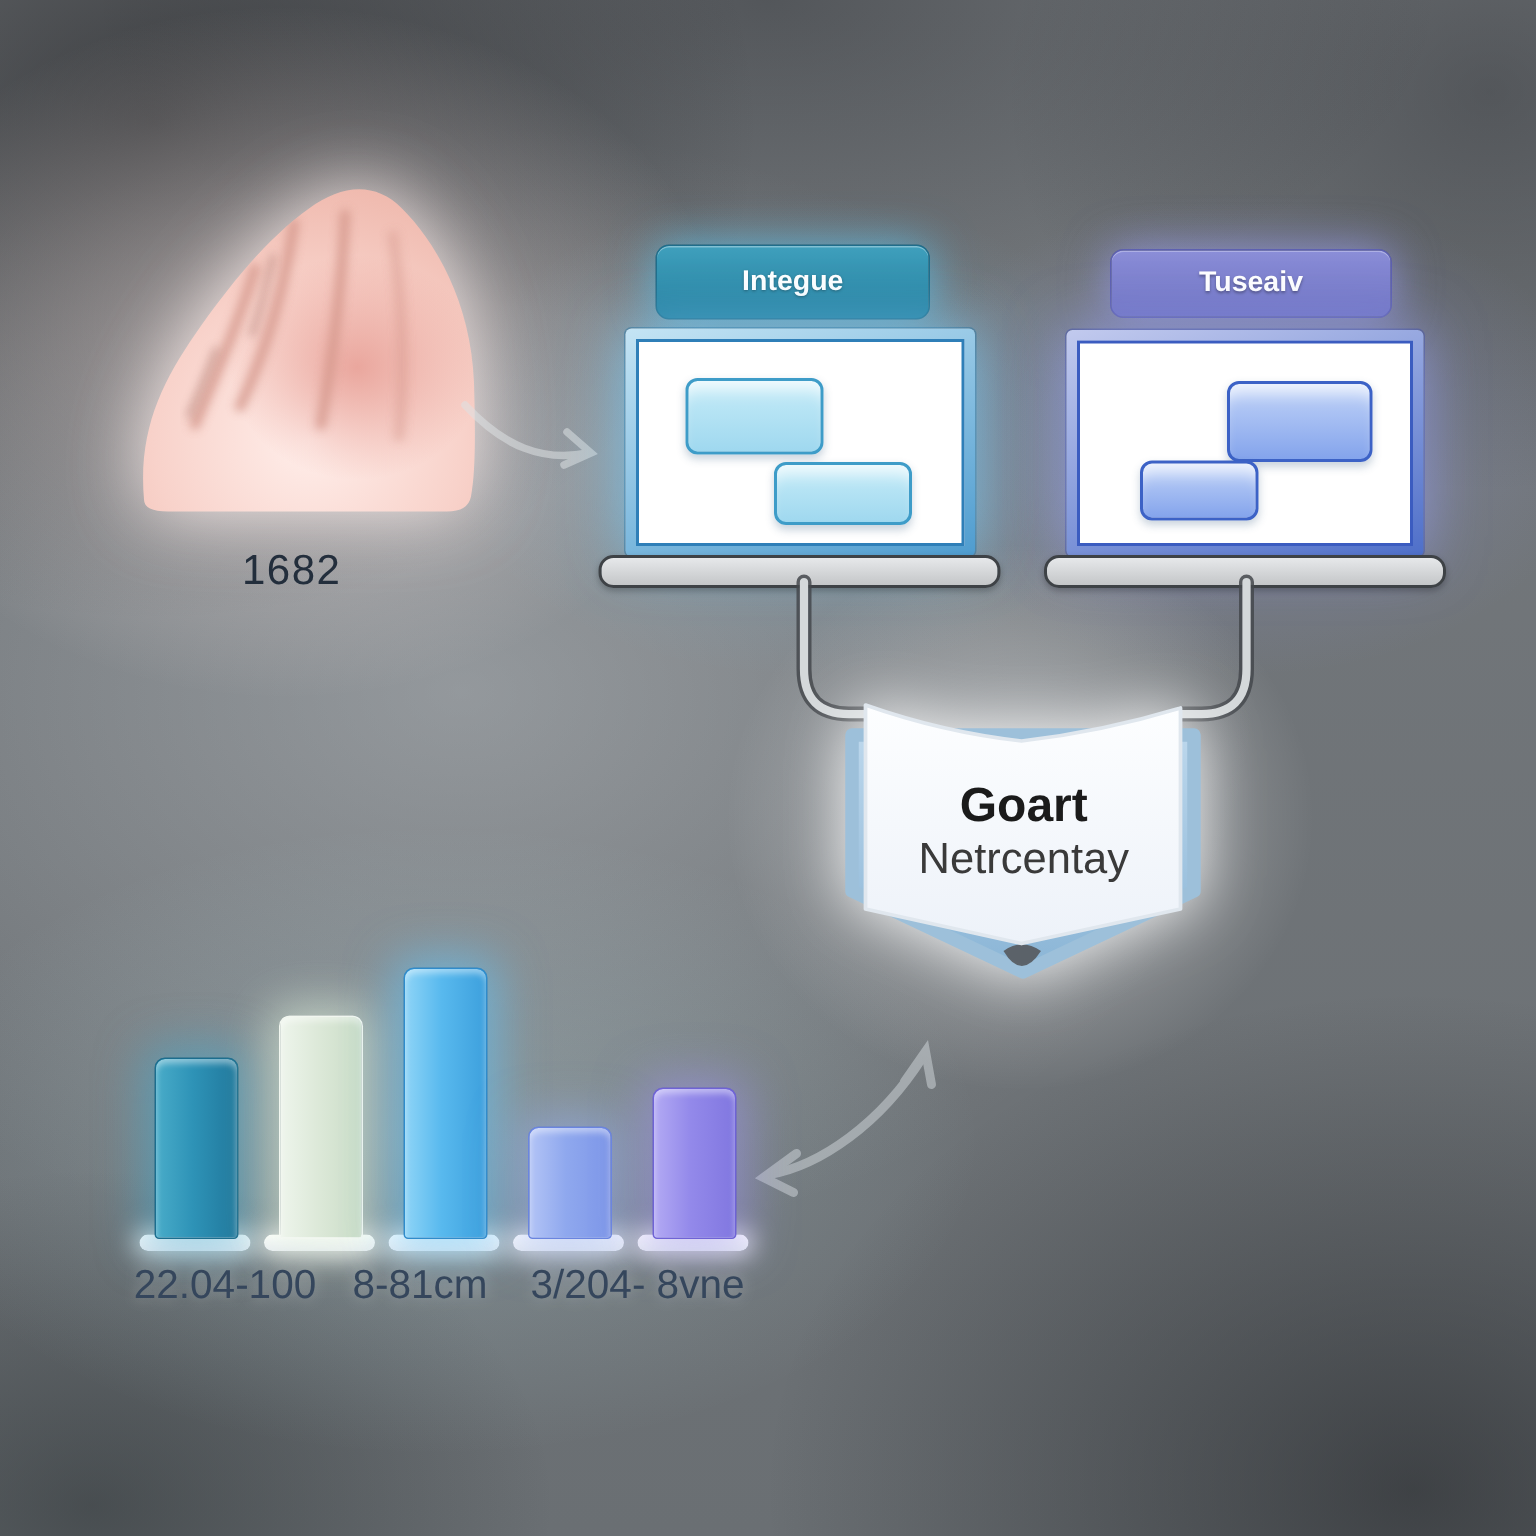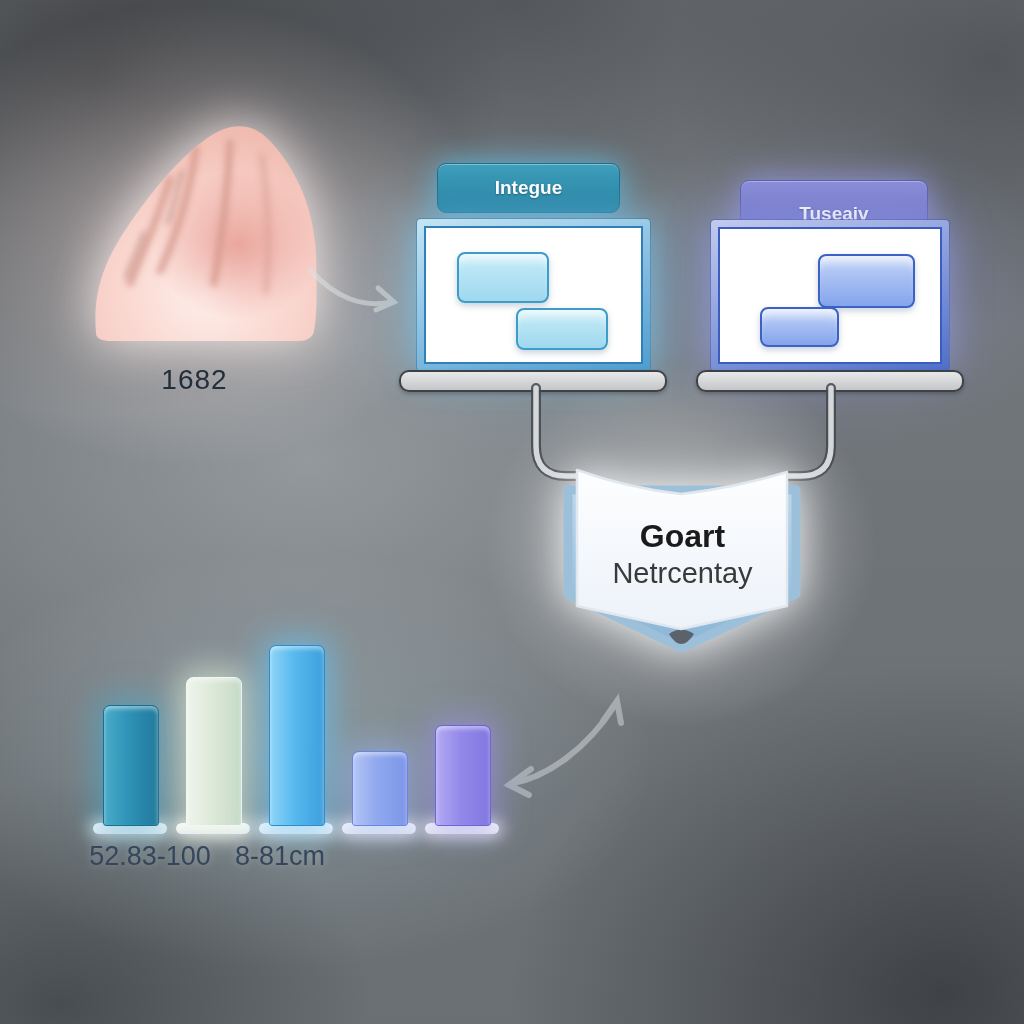--- a/index.html
+++ b/index.html
@@ -30,23 +30,23 @@
   
   .faint-arrow{opacity:0.55;}
 
   
   .pill{display:flex;align-items:center;justify-content:center;
     border-radius:9px;color:#fff;font-weight:bold;font-size:19px;
     text-shadow:0 1px 2px rgba(0,0,0,0.35);}
   #pill-left{left:437px;top:163px;width:181px;height:48px;
     background:linear-gradient(#3fa0bd,#247d9c);border:1px solid #1f6e8c;
     box-shadow:0 0 30px rgba(90,190,230,0.80), inset 0 1px 0 rgba(255,255,255,0.35);}
-  #pill-right{left:740px;top:180px;width:186px;height:44px;
+  #pill-right{left:740px;top:166px;width:186px;height:44px;
     background:linear-gradient(#8b8ed8,#6e72c1);border:1px solid #5d60b0;
-    box-shadow:0 0 30px rgba(150,155,235,0.80), inset 0 1px 0 rgba(255,255,255,0.30);align-items:flex-end;}
+    box-shadow:0 0 30px rgba(150,155,235,0.80), inset 0 1px 0 rgba(255,255,255,0.30);}
 
   
   .screen{border-radius:4px;}
   #screen-left{left:417px;top:219px;width:233px;height:152px;
     background:linear-gradient(160deg,#c4e4f4,#4e9ccf);
     box-shadow:0 0 38px rgba(120,205,250,0.75), 0 0 0 1px rgba(35,95,135,0.55);}
   #screen-left .screen-inner{position:absolute;inset:7px;background:#fff;border:2px solid #2f7fb8;}
   #screen-right{left:711px;top:220px;width:238px;height:151px;
     background:linear-gradient(160deg,#c2caee,#4e6fc9);
     box-shadow:0 0 38px rgba(150,160,240,0.72), 0 0 0 1px rgba(55,70,150,0.55);}
@@ -198,17 +198,18 @@
         <div class="bar" style="left: 23px; top: 75px; height: 119px; background: linear-gradient(to right, rgb(73, 172, 201), rgb(46, 147, 183) 45%, rgb(32, 120, 156)); border-color: rgb(27, 110, 143); box-shadow: rgba(70, 170, 205, 0.55) 0px 0px 30px 8px, rgba(255, 255, 255, 0.45) 0px 3px 4px inset;"></div>
         <div class="plinth" style="left: 96px;"></div>
         <div class="bar" style="left: 106px; top: 47px; height: 147px; background: linear-gradient(to right, rgb(238, 245, 236), rgb(221, 233, 217) 45%, rgb(201, 220, 198)); border-color: rgb(242, 247, 240); box-shadow: rgba(225, 242, 220, 0.6) 0px 0px 30px 8px, rgba(255, 255, 255, 0.45) 0px 3px 4px inset;"></div>
         <div class="plinth" style="left: 179px;"></div>
         <div class="bar" style="left: 189px; top: 15px; height: 179px; background: linear-gradient(to right, rgb(142, 212, 247), rgb(88, 185, 238) 45%, rgb(61, 160, 221)); border-color: rgb(47, 140, 204); box-shadow: rgba(100, 195, 245, 0.6) 0px 0px 30px 8px, rgba(255, 255, 255, 0.45) 0px 3px 4px inset;"></div>
         <div class="plinth" style="left: 262px;"></div>
         <div class="bar" style="left: 272px; top: 121px; height: 73px; background: linear-gradient(to right, rgb(179, 196, 246), rgb(143, 168, 238) 45%, rgb(126, 151, 232)); border-color: rgb(106, 133, 224); box-shadow: rgba(150, 175, 240, 0.55) 0px 0px 30px 8px, rgba(255, 255, 255, 0.45) 0px 3px 4px inset;"></div>
         <div class="plinth" style="left: 345px;"></div>
         <div class="bar" style="left: 355px; top: 95px; height: 99px; background: linear-gradient(to right, rgb(179, 170, 244), rgb(147, 137, 234) 45%, rgb(129, 119, 224)); border-color: rgb(111, 99, 214); box-shadow: rgba(155, 145, 235, 0.55) 0px 0px 30px 8px, rgba(255, 255, 255, 0.45) 0px 3px 4px inset;"></div>
       </div>
-    <div id="chart-label-1" class="chart-label">52.83-100</div>
+    <div id="chart-label-1" class="chart-label">22.04-100</div>
     <div id="chart-label-2" class="chart-label">8-81cm</div>
+    <div id="chart-label-3" class="chart-label">3/204- 8vne</div>
   </div>
 
 </div>
 
 </body></html>

